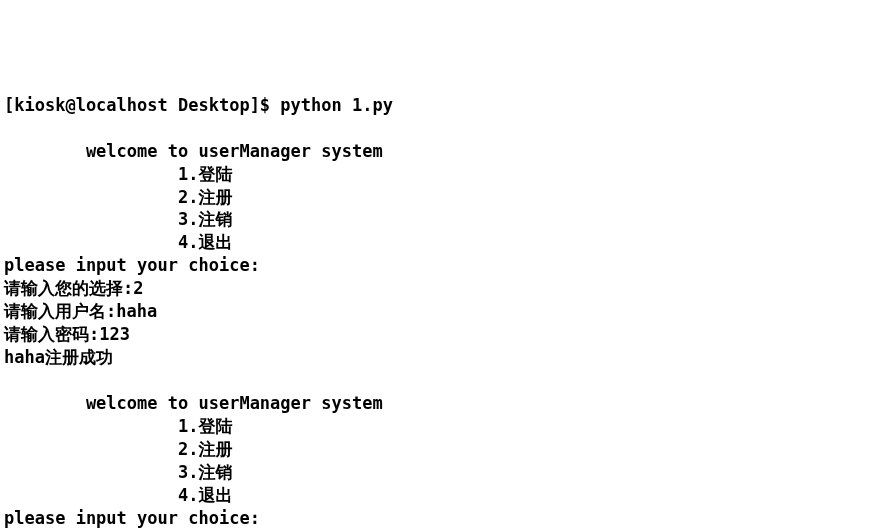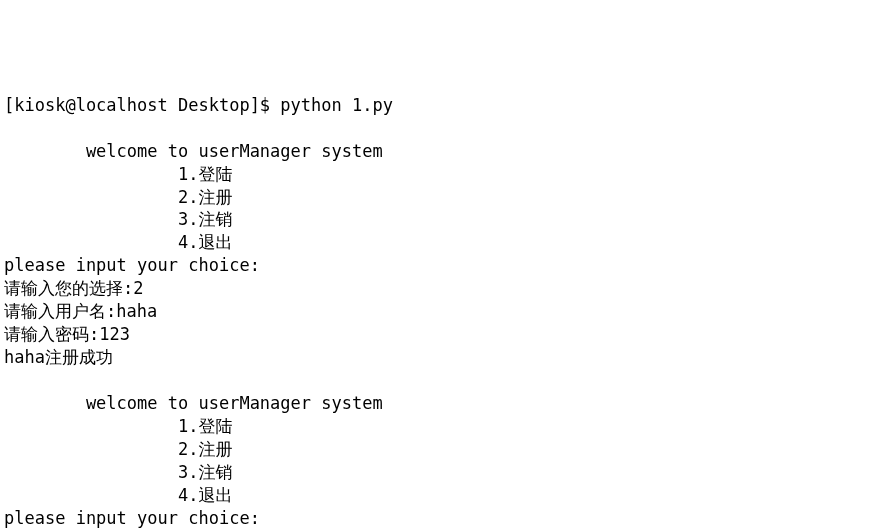--- a/index.html
+++ b/index.html
@@ -11,21 +11,21 @@
       color: #000000;
       padding: 2px 4px;
       width: 896px;
       height: 531px;
       overflow: hidden;
       white-space: pre;
     }
     .terminal-output {
       white-space: pre;
     }
-    .line { display: block; }
+    .line { display: block; font-weight: bold; }
   </style>
 </head>
 <body>
 
 
 
 <div class="terminal-output"><span class="line"><span>[kiosk@localhost Desktop]$ </span><span>python 1.py</span></span><span class="line"> </span><span class="line">        welcome to userManager system</span><span class="line">                 1.登陆</span><span class="line">                 2.注册</span><span class="line">                 3.注销</span><span class="line">                 4.退出</span><span class="line">please input your choice:</span><span class="line">请输入您的选择:2</span><span class="line">请输入用户名:haha</span><span class="line">请输入密码:123</span><span class="line">haha注册成功</span><span class="line"> </span><span class="line">        welcome to userManager system</span><span class="line">                 1.登陆</span><span class="line">                 2.注册</span><span class="line">                 3.注销</span><span class="line">                 4.退出</span><span class="line">please input your choice:</span><span class="line">请输入您的选择:3</span></div>
 
 
 

